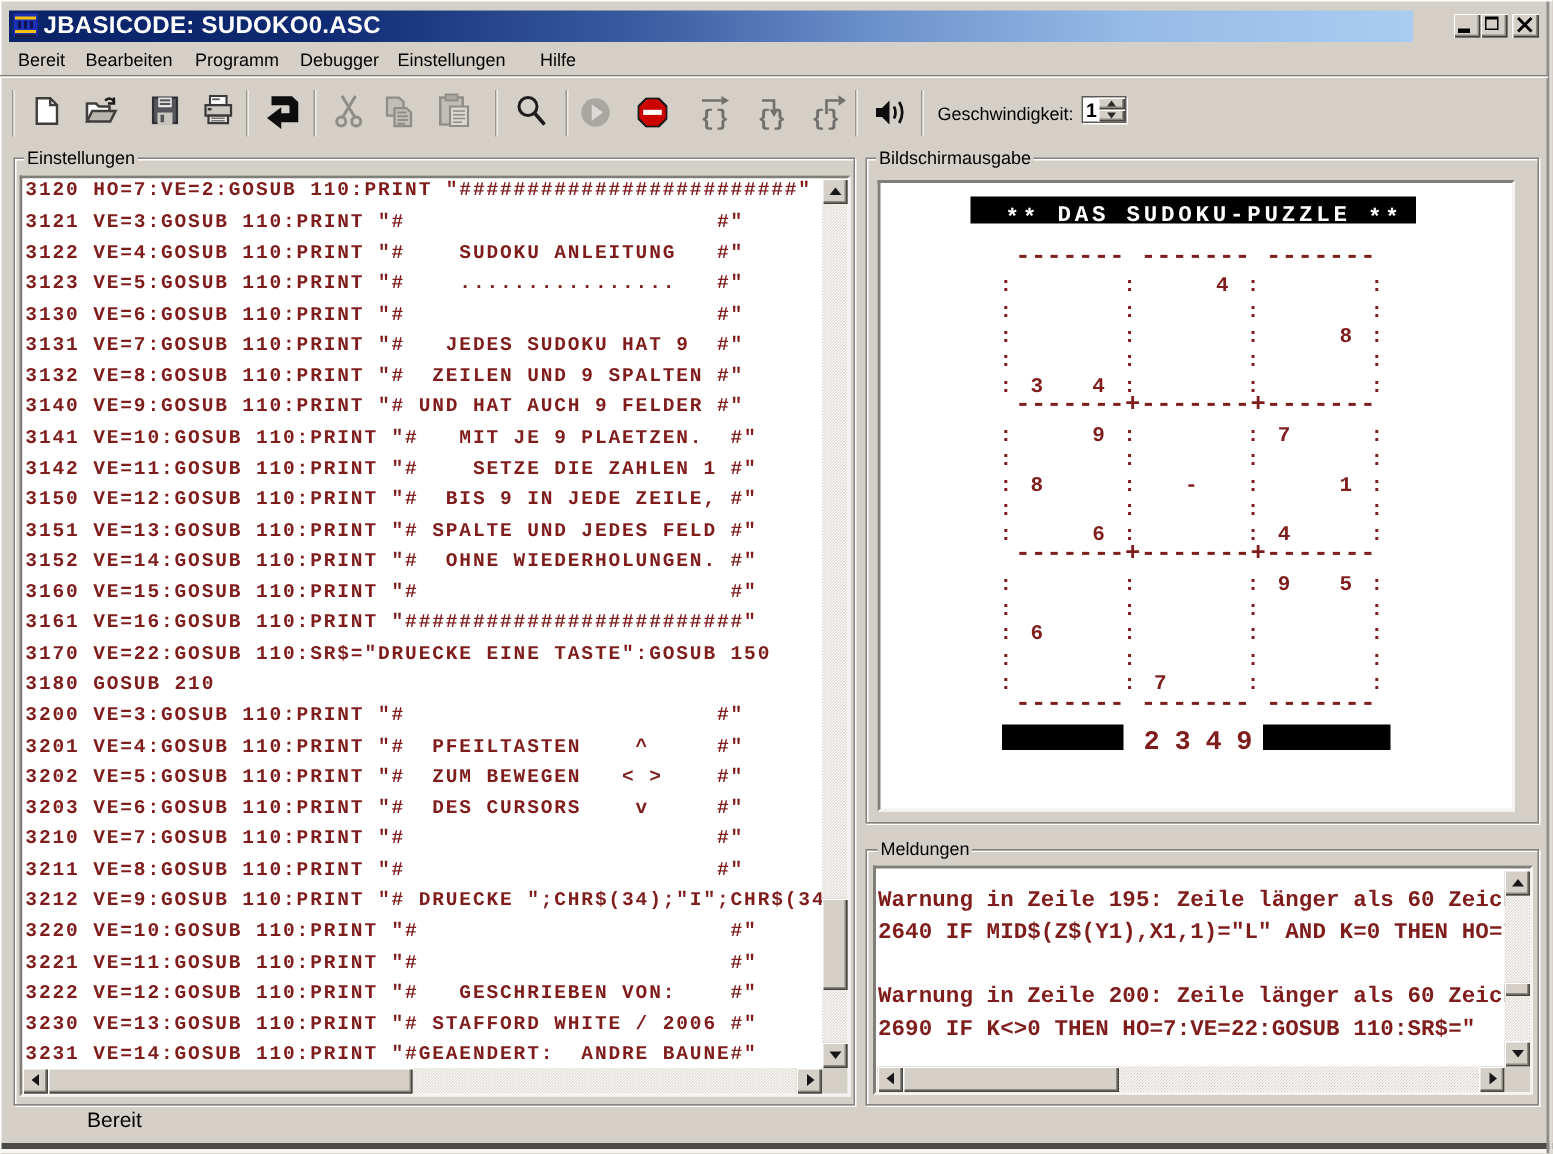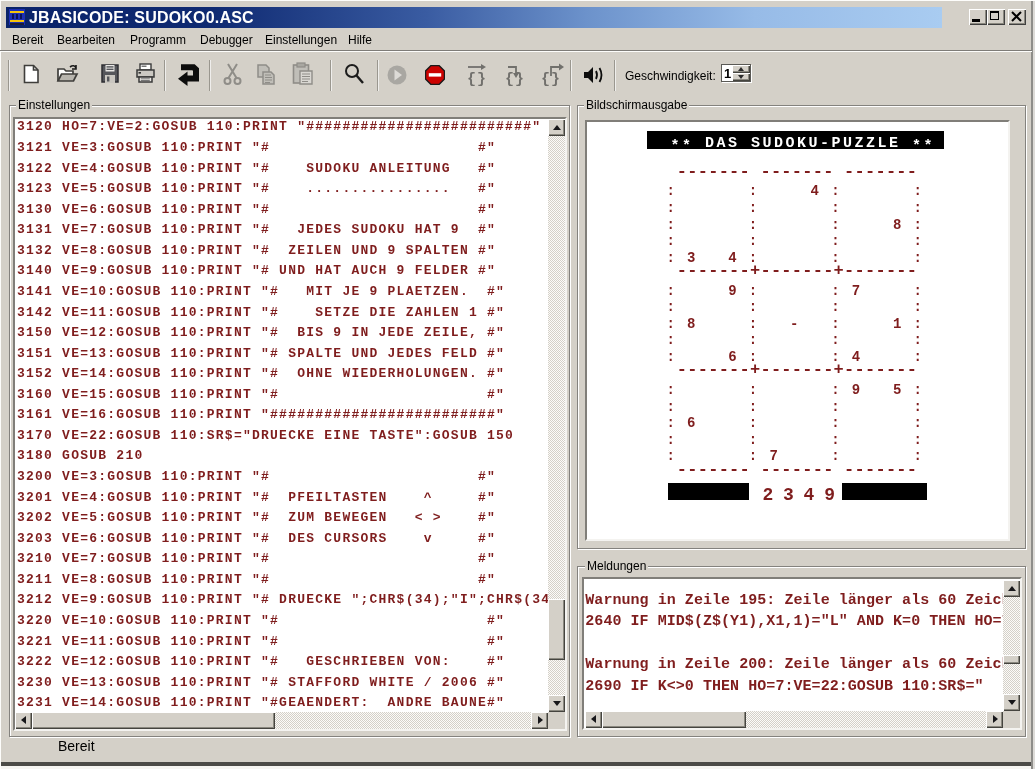--- a/index.html
+++ b/index.html
@@ -79,21 +79,21 @@
         <path d="M1 1 L10 10 M10 1 L1 10" stroke="#000" stroke-width="2"></path>
       </svg>
     </div>
 </div>
 
 <div class="abs menuitem" style="left:12px;">Bereit</div>
 <div class="abs menuitem" style="left:57px;">Bearbeiten</div>
 <div class="abs menuitem" style="left:130px;">Programm</div>
 <div class="abs menuitem" style="left:200px;">Debugger</div>
 <div class="abs menuitem" style="left:265px;">Einstellungen</div>
-<div class="abs menuitem" style="left:348px;">Hilfe</div>
+<div class="abs menuitem" style="left:360px;">Hilfe</div>
 <div class="abs" id="menusep1"></div>
 <div class="abs" id="menusep2"></div>
 
 <div class="abs tbsep" style="left:8px;"></div>
 <div class="abs tbsep2" style="left:9px;"></div>
 
 <svg class="abs" style="left:23px;top:64px;" width="17" height="20" viewBox="0 0 17 20">
  <path d="M1.5 1.5 h9 l4.5 4.5 v12.5 h-13.5 z" fill="#fff" stroke="#3f3e3b" stroke-width="1.6"></path>
  <path d="M10.5 1.5 v4.5 h4.5" fill="none" stroke="#3f3e3b" stroke-width="1.6"></path>
 </svg>

